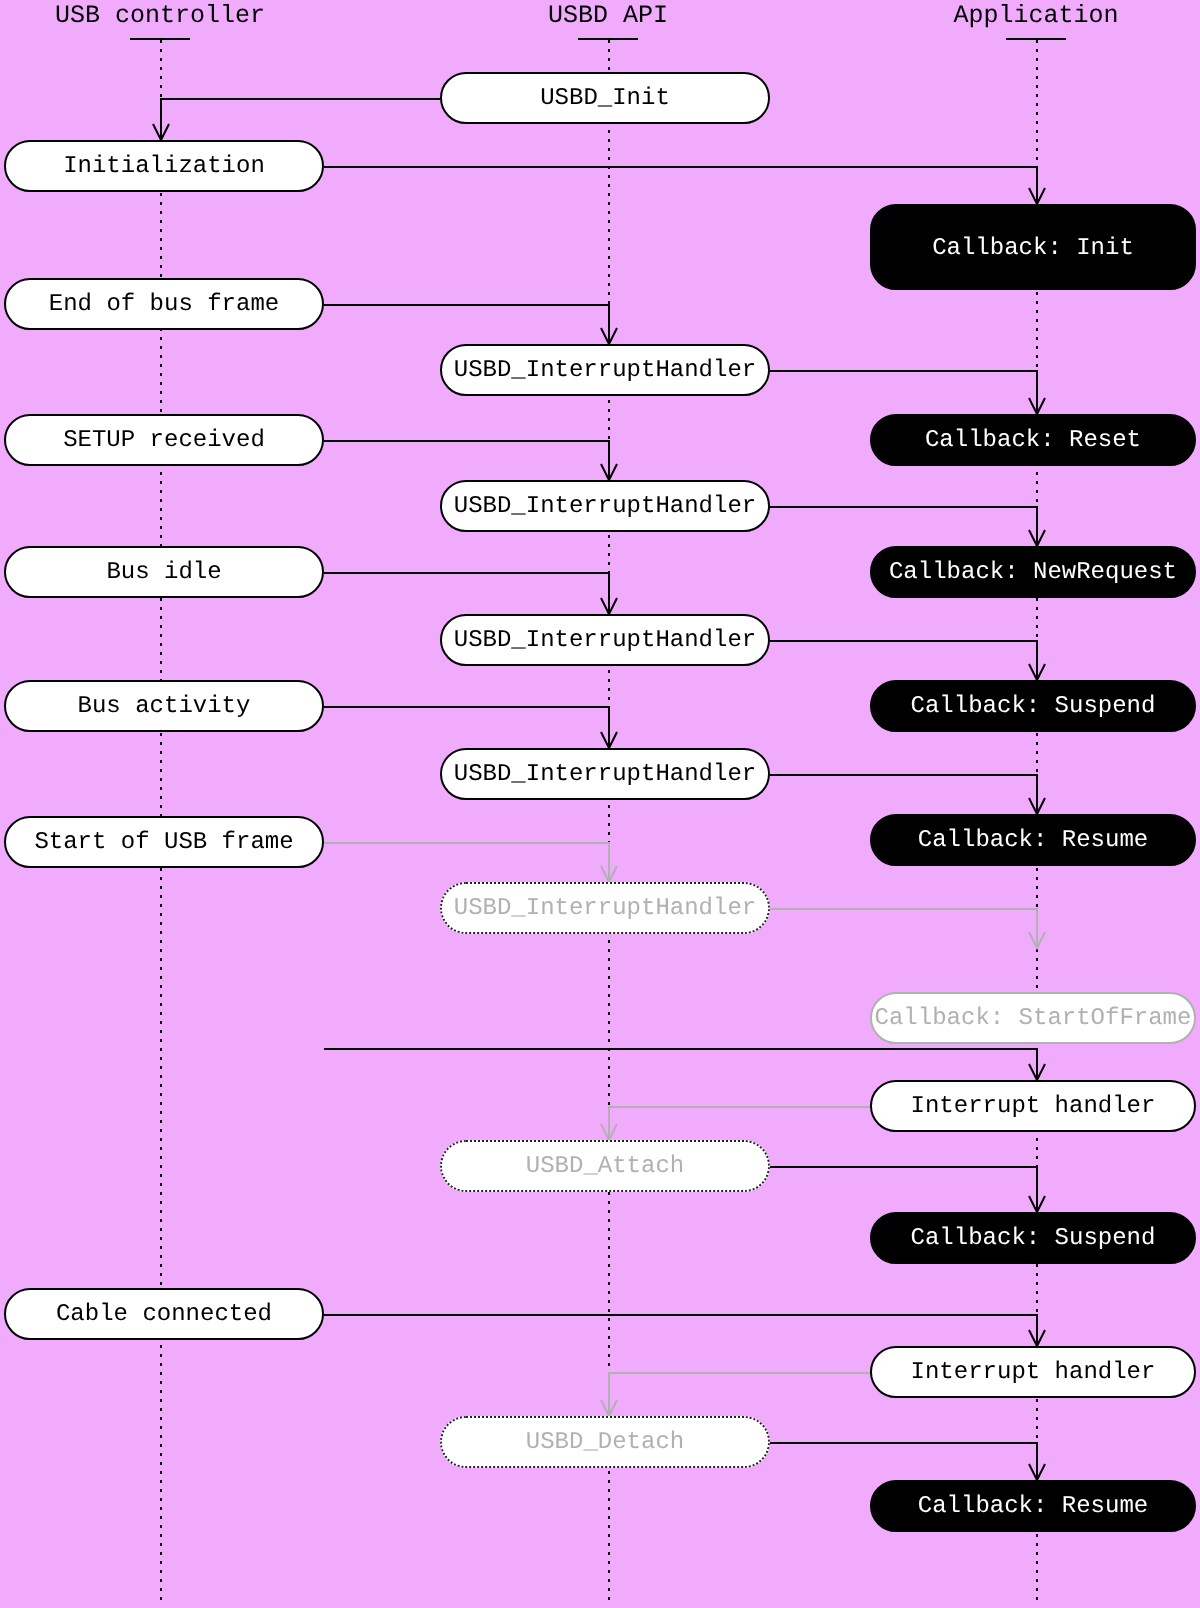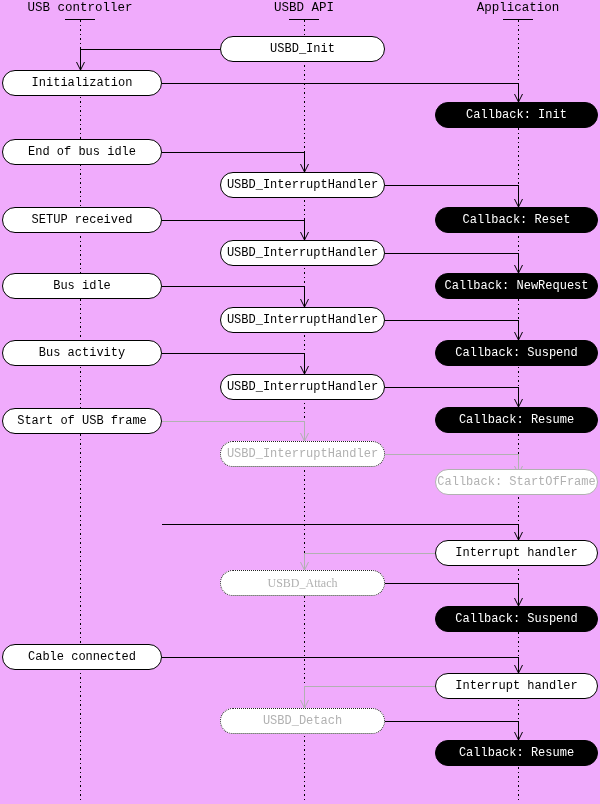--- a/index.html
+++ b/index.html
@@ -86,36 +86,36 @@
       <path d="M 435 686.5 H 304.5 V 708" stroke="#b1b1b1" fill="none" stroke-width="1" shape-rendering="crispEdges"></path>
       <path d="M 300.5 700 L 304.5 708 L 308.5 700" stroke="#b1b1b1" fill="none" stroke-width="1"></path>
       <path d="M 385 721.5 H 518.5 V 740" stroke="#000000" fill="none" stroke-width="1" shape-rendering="crispEdges"></path>
       <path d="M 514.5 732 L 518.5 740 L 522.5 732" stroke="#000000" fill="none" stroke-width="1"></path>
     </svg>
 <div class="col-header" style="left: -20px;">USB controller</div>
     <div class="col-header" style="left: 204px;">USBD API</div>
     <div class="col-header" style="left: 418px;">Application</div>
     <div class="node plain" style="left: 2px; top: 70px; width: 160px; height: 26px;">Initialization</div>
     <div class="node plain" style="left: 220px; top: 36px; width: 165px; height: 26px;">USBD_Init</div>
-    <div class="node dark" style="left: 435px; top: 102px; width: 163px; height: 26px;">Callback: Init</div>
-    <div class="node plain" style="left: 2px; top: 139px; width: 160px; height: 26px;">End of bus idle</div>
+    <div class="node dark" style="left: 435px; top: 102px; width: 163px; height: 43px;">Callback: Init</div>
+    <div class="node plain" style="left: 2px; top: 139px; width: 160px; height: 26px;">End of bus frame</div>
     <div class="node plain" style="left: 220px; top: 172px; width: 165px; height: 26px;">USBD_InterruptHandler</div>
     <div class="node plain" style="left: 2px; top: 207px; width: 160px; height: 26px;">SETUP received</div>
     <div class="node dark" style="left: 435px; top: 207px; width: 163px; height: 26px; text-align: right;">Callback: Reset</div>
     <div class="node plain" style="left: 220px; top: 240px; width: 165px; height: 26px;">USBD_InterruptHandler</div>
     <div class="node plain" style="left: 2px; top: 273px; width: 160px; height: 26px;">Bus idle</div>
     <div class="node dark" style="left: 435px; top: 273px; width: 163px; height: 26px; text-align: center;">Callback: NewRequest</div>
     <div class="node plain" style="left: 220px; top: 307px; width: 165px; height: 26px;">USBD_InterruptHandler</div>
     <div class="node plain" style="left: 2px; top: 340px; width: 160px; height: 26px;">Bus activity</div>
     <div class="node dark" style="left: 435px; top: 340px; width: 163px; height: 26px;">Callback: Suspend</div>
     <div class="node plain" style="left: 220px; top: 374px; width: 165px; height: 26px;">USBD_InterruptHandler</div>
     <div class="node plain" style="left: 2px; top: 408px; width: 160px; height: 26px;">Start of USB frame</div>
     <div class="node dark" style="left: 435px; top: 407px; width: 163px; height: 26px;">Callback: Resume</div>
     <div class="node dotted" style="left: 220px; top: 441px; width: 165px; height: 26px;">USBD_InterruptHandler</div>
-    <div class="node muted" style="left: 435px; top: 469px; width: 163px; height: 26px;">Callback: StartOfFrame</div>
+    <div class="node muted" style="left: 435px; top: 496px; width: 163px; height: 26px;">Callback: StartOfFrame</div>
     <div class="node plain" style="left: 435px; top: 540px; width: 163px; height: 26px;">Interrupt handler</div>
-    <div class="node dotted" style="left: 220px; top: 570px; width: 165px; height: 26px; font-family: Liberation Serif, serif;">USBD_Attach</div>
+    <div class="node dotted" style="left: 220px; top: 570px; width: 165px; height: 26px;">USBD_Attach</div>
     <div class="node dark" style="left: 435px; top: 606px; width: 163px; height: 26px;">Callback: Suspend</div>
     <div class="node plain" style="left: 2px; top: 644px; width: 160px; height: 26px;">Cable connected</div>
     <div class="node plain" style="left: 435px; top: 673px; width: 163px; height: 26px;">Interrupt handler</div>
     <div class="node dotted" style="left: 220px; top: 708px; width: 165px; height: 26px;">USBD_Detach</div>
     <div class="node dark" style="left: 435px; top: 740px; width: 163px; height: 26px;">Callback: Resume</div>
   </div>
 
 </body></html>

